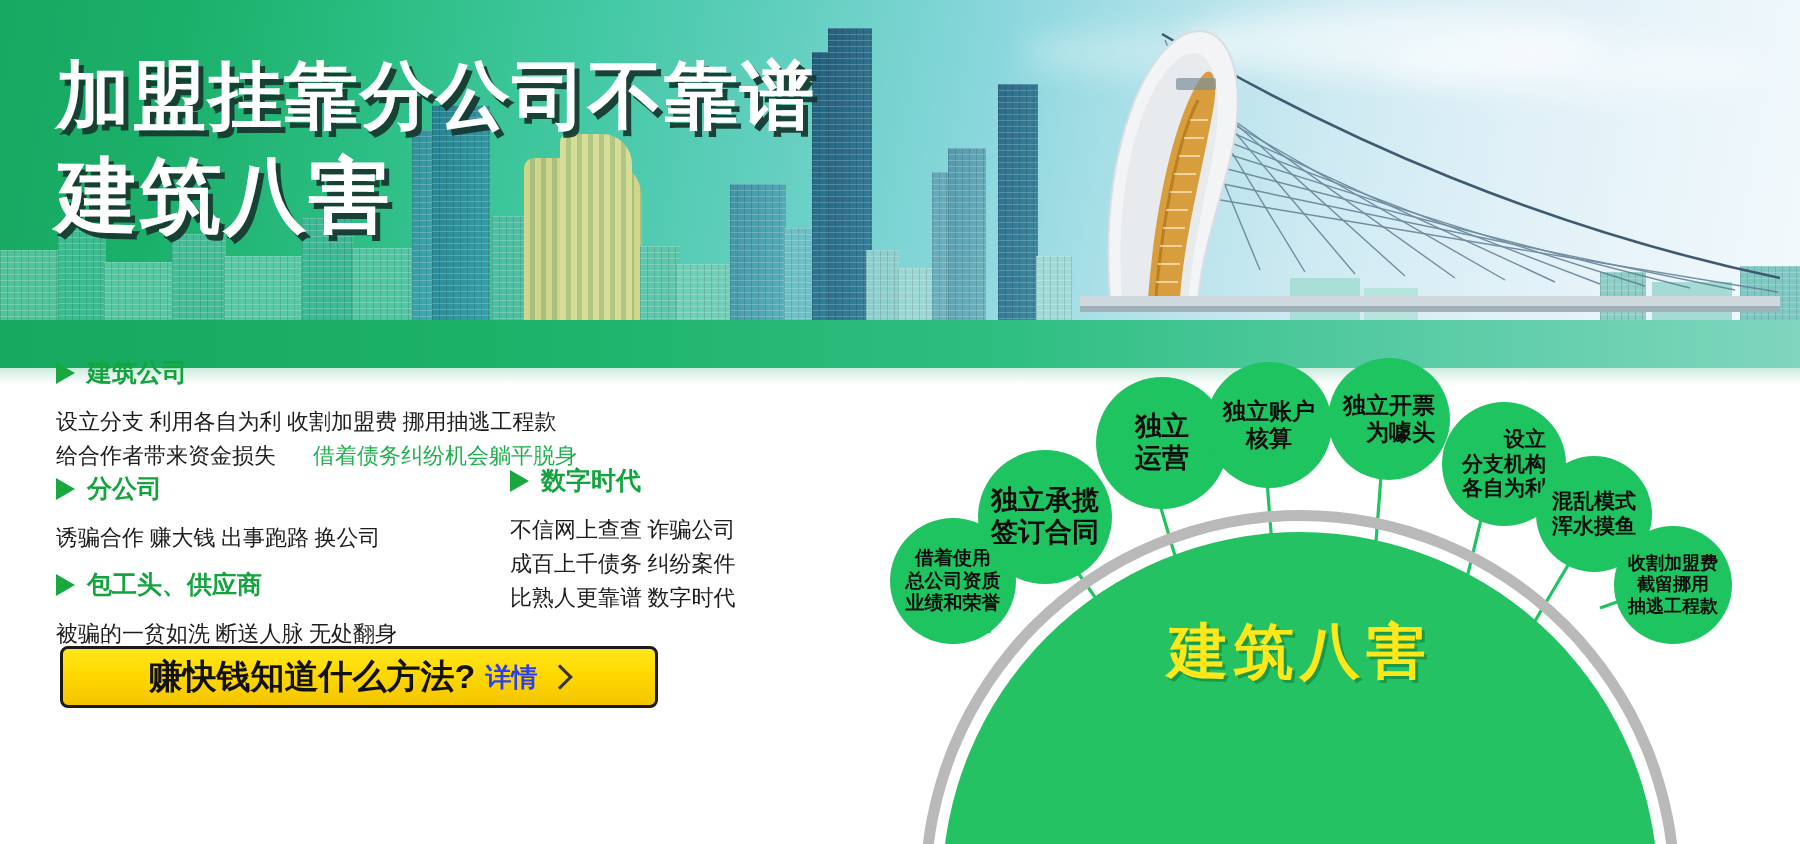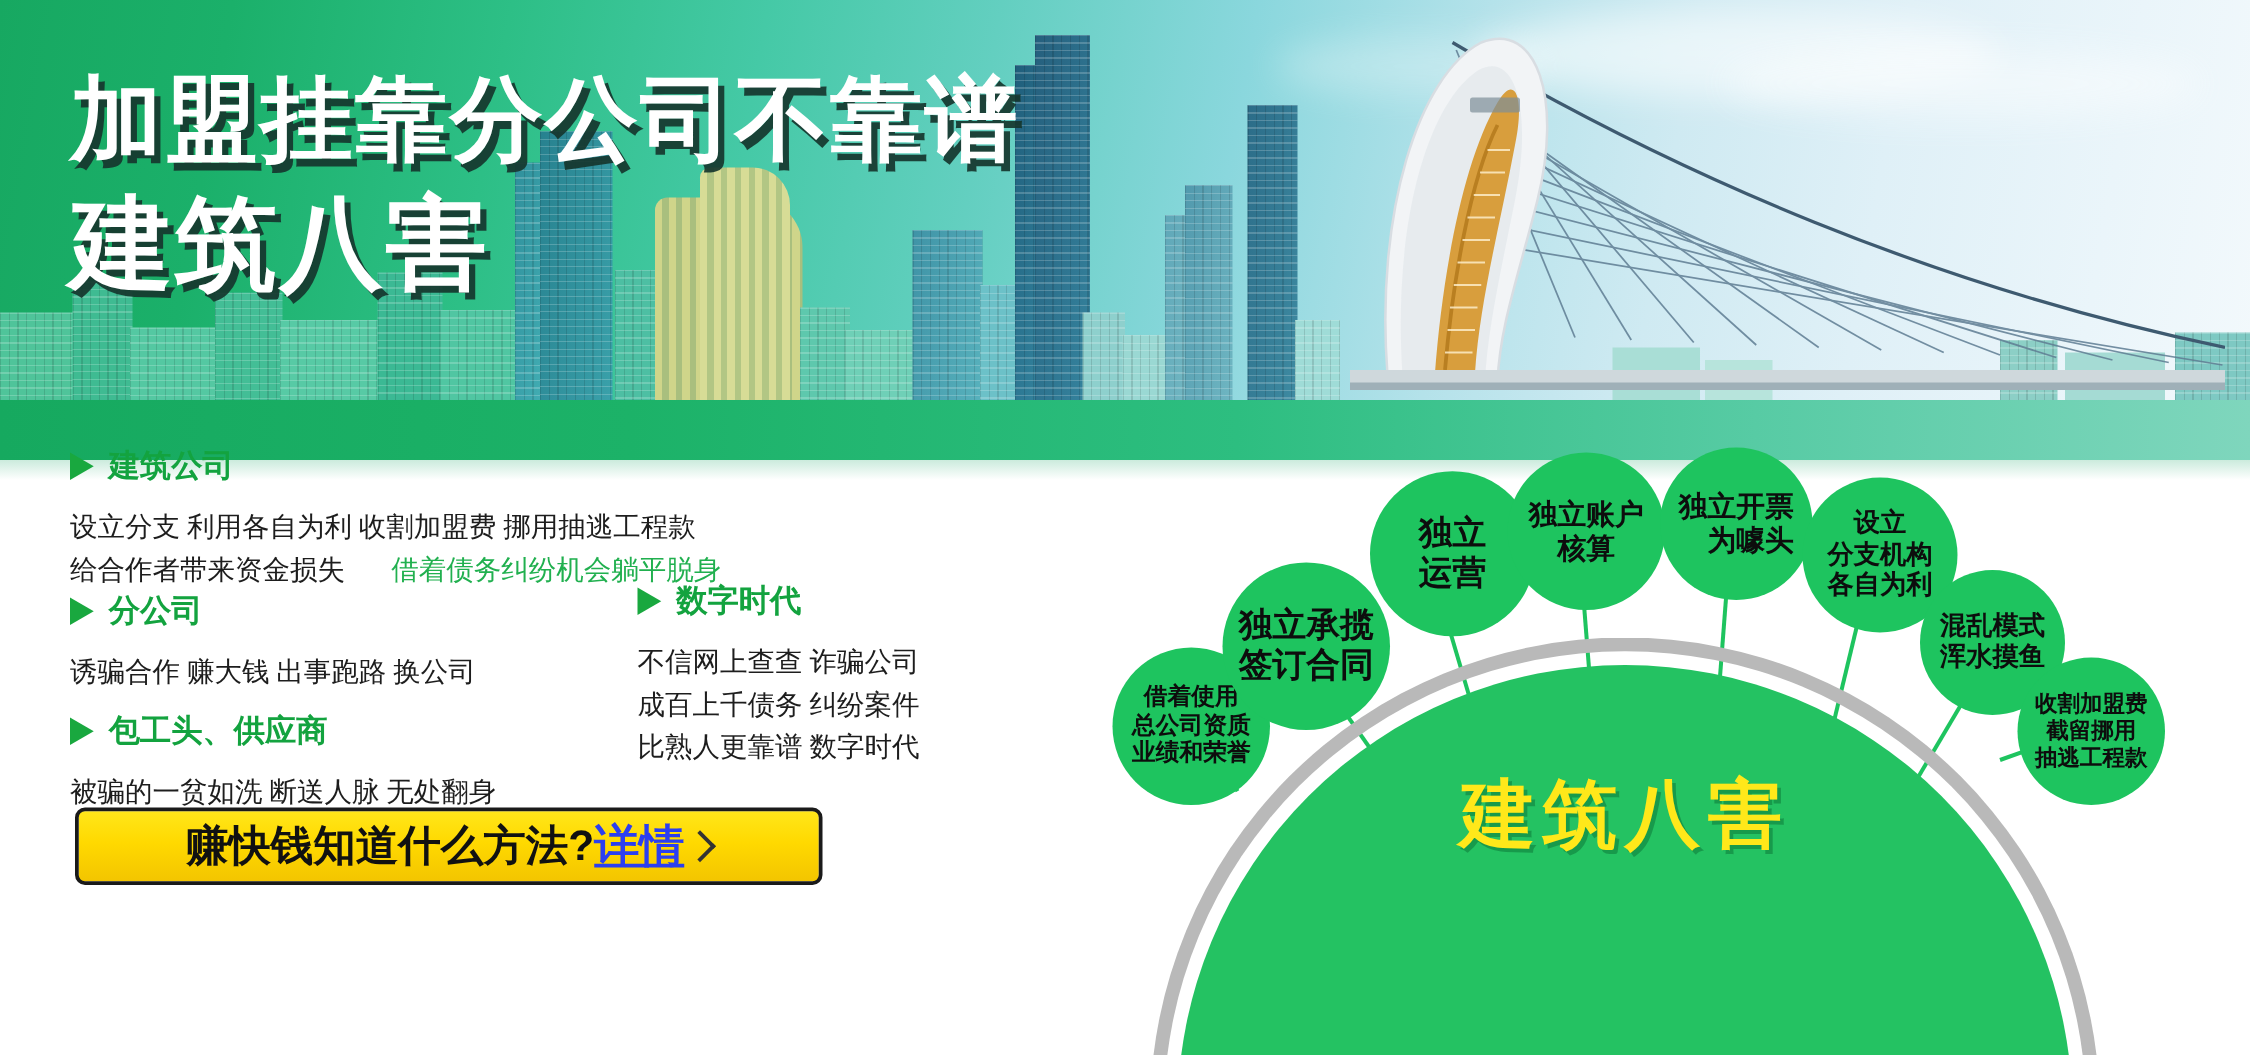--- a/index.html
+++ b/index.html
@@ -108,24 +108,25 @@
   .s3 { left:56px; top:200px; }
   .s4 { left:510px; top:96px; }
 
   .cta {
     position:absolute; left:60px; top:278px;
     width: 598px; height: 62px;
     background: linear-gradient(to bottom, #ffe61a 0%, #ffd900 45%, #f3c500 100%);
     border: 3px solid #1a1a1a;
     border-radius: 8px;
     display:flex; align-items:center; justify-content:center;
+    gap: 10px;
     cursor: pointer;
   }
   .cta .t1 { font-size:34px; font-weight:bold; color:#111; white-space:nowrap; letter-spacing:0px;}
-  .cta .t2 { font-size:36px; font-weight:bold; color:#2b3ff0; white-space:nowrap;text-decoration:underline;}
+  .cta .t2 { font-size:26px; font-weight:bold; color:#2b3ff0; white-space:nowrap;}
   .cta .chev {
     width:18px; height:18px; margin-left:4px;
     border-right:3px solid #333; border-top:3px solid #333;
     transform: rotate(45deg);
   }
 
   
   .diagram { position:absolute; left:900px; top:368px; width:900px; height:476px; }
   .dome-arc {
     position:absolute; left:20px; top:142px; width:760px; height:400px;
@@ -405,21 +406,21 @@
 
     <div class="bub" style="left:196px;top:9px;width:132px;height:132px;font-size:27px;">独立
 运营</div>
 
     <div class="bub" style="left:306px;top:-6px;width:126px;height:126px;font-size:23px;">独立账户
 核算</div>
 
     <div class="bub" style="left:428px;top:-10px;width:122px;height:122px;font-size:23px;text-align:right;">独立开票
 为噱头</div>
 
-    <div class="bub" style="left:542px;top:14px;width:124px;height:124px;font-size:21px;">设立
+    <div class="bub" style="left:542px;top:34px;width:124px;height:124px;font-size:21px;text-align:right;">设立
 分支机构
 各自为利</div>
 
     <div class="bub" style="left:636px;top:88px;width:116px;height:116px;font-size:21px;">混乱模式
 浑水摸鱼</div>
 
     <div class="bub" style="left:714px;top:158px;width:118px;height:118px;font-size:18px;">收割加盟费
 截留挪用
 抽逃工程款</div>
   </div>

